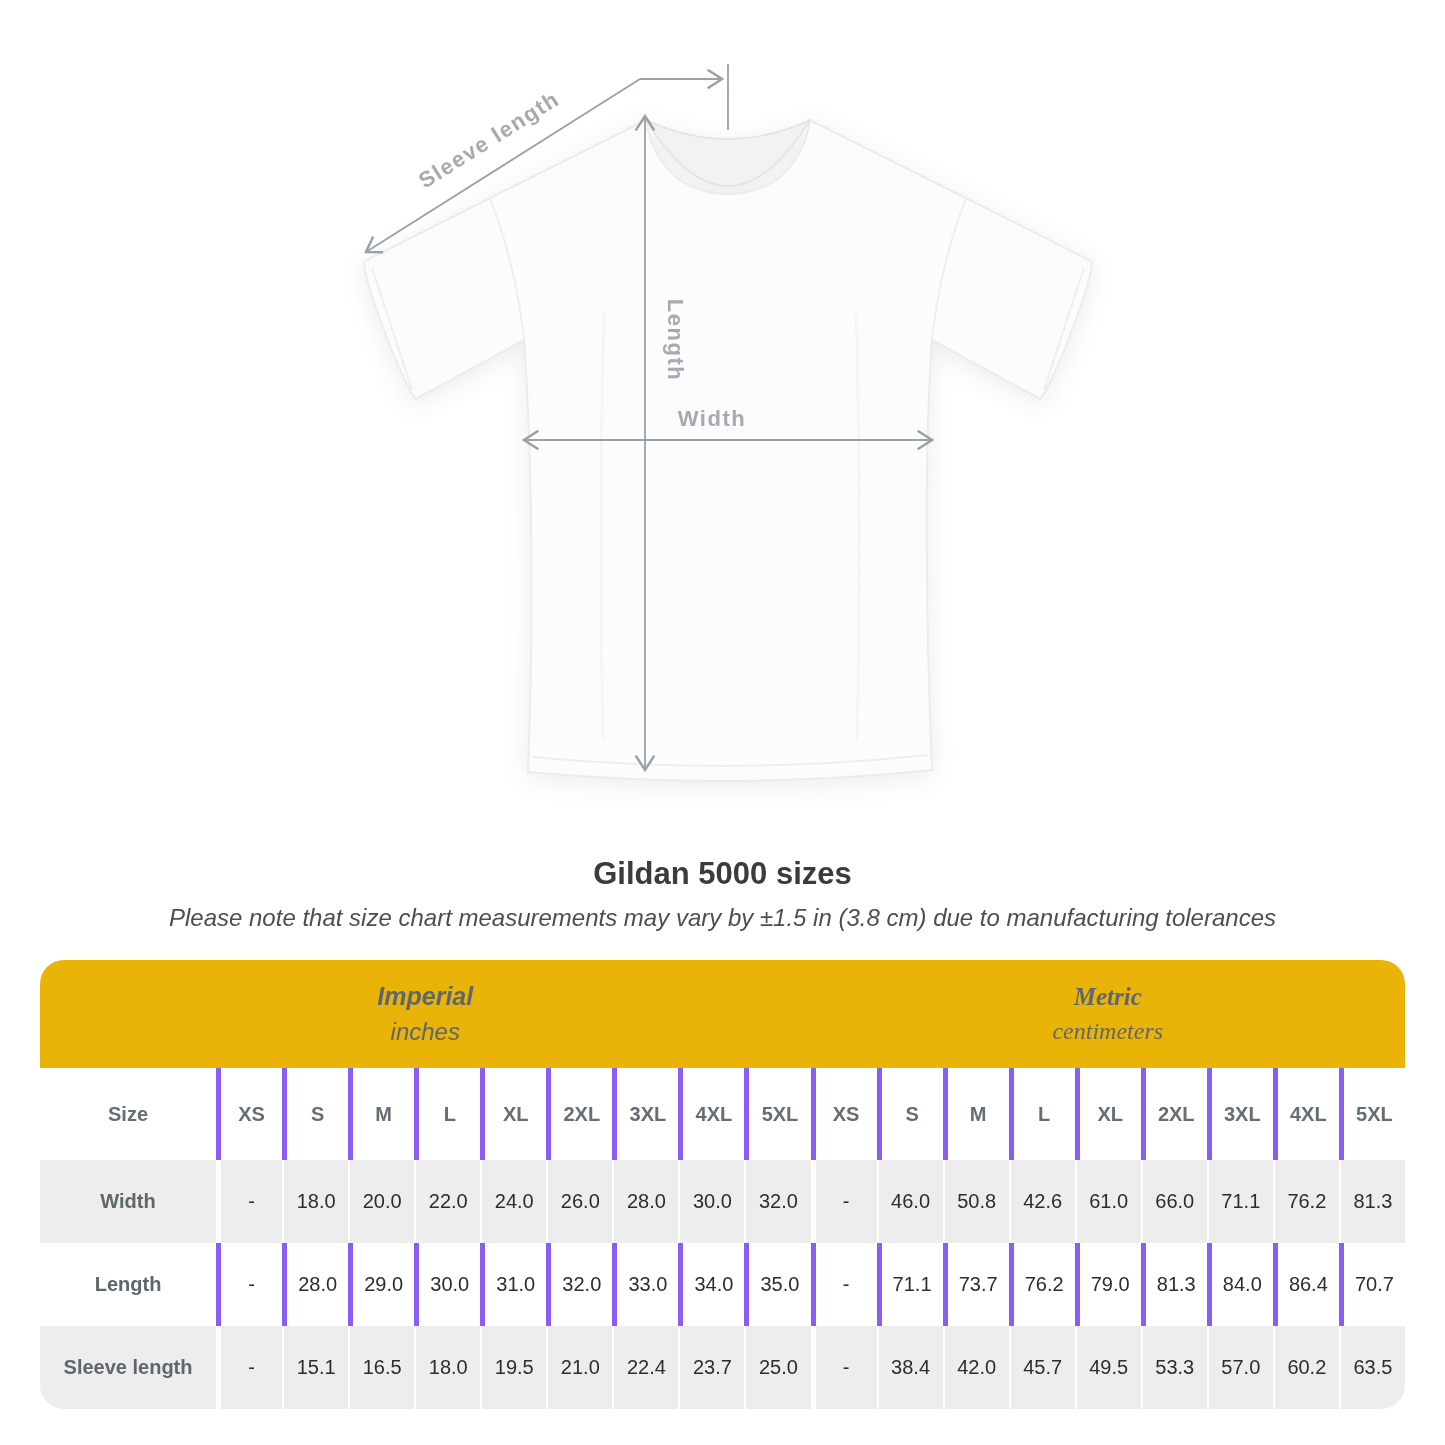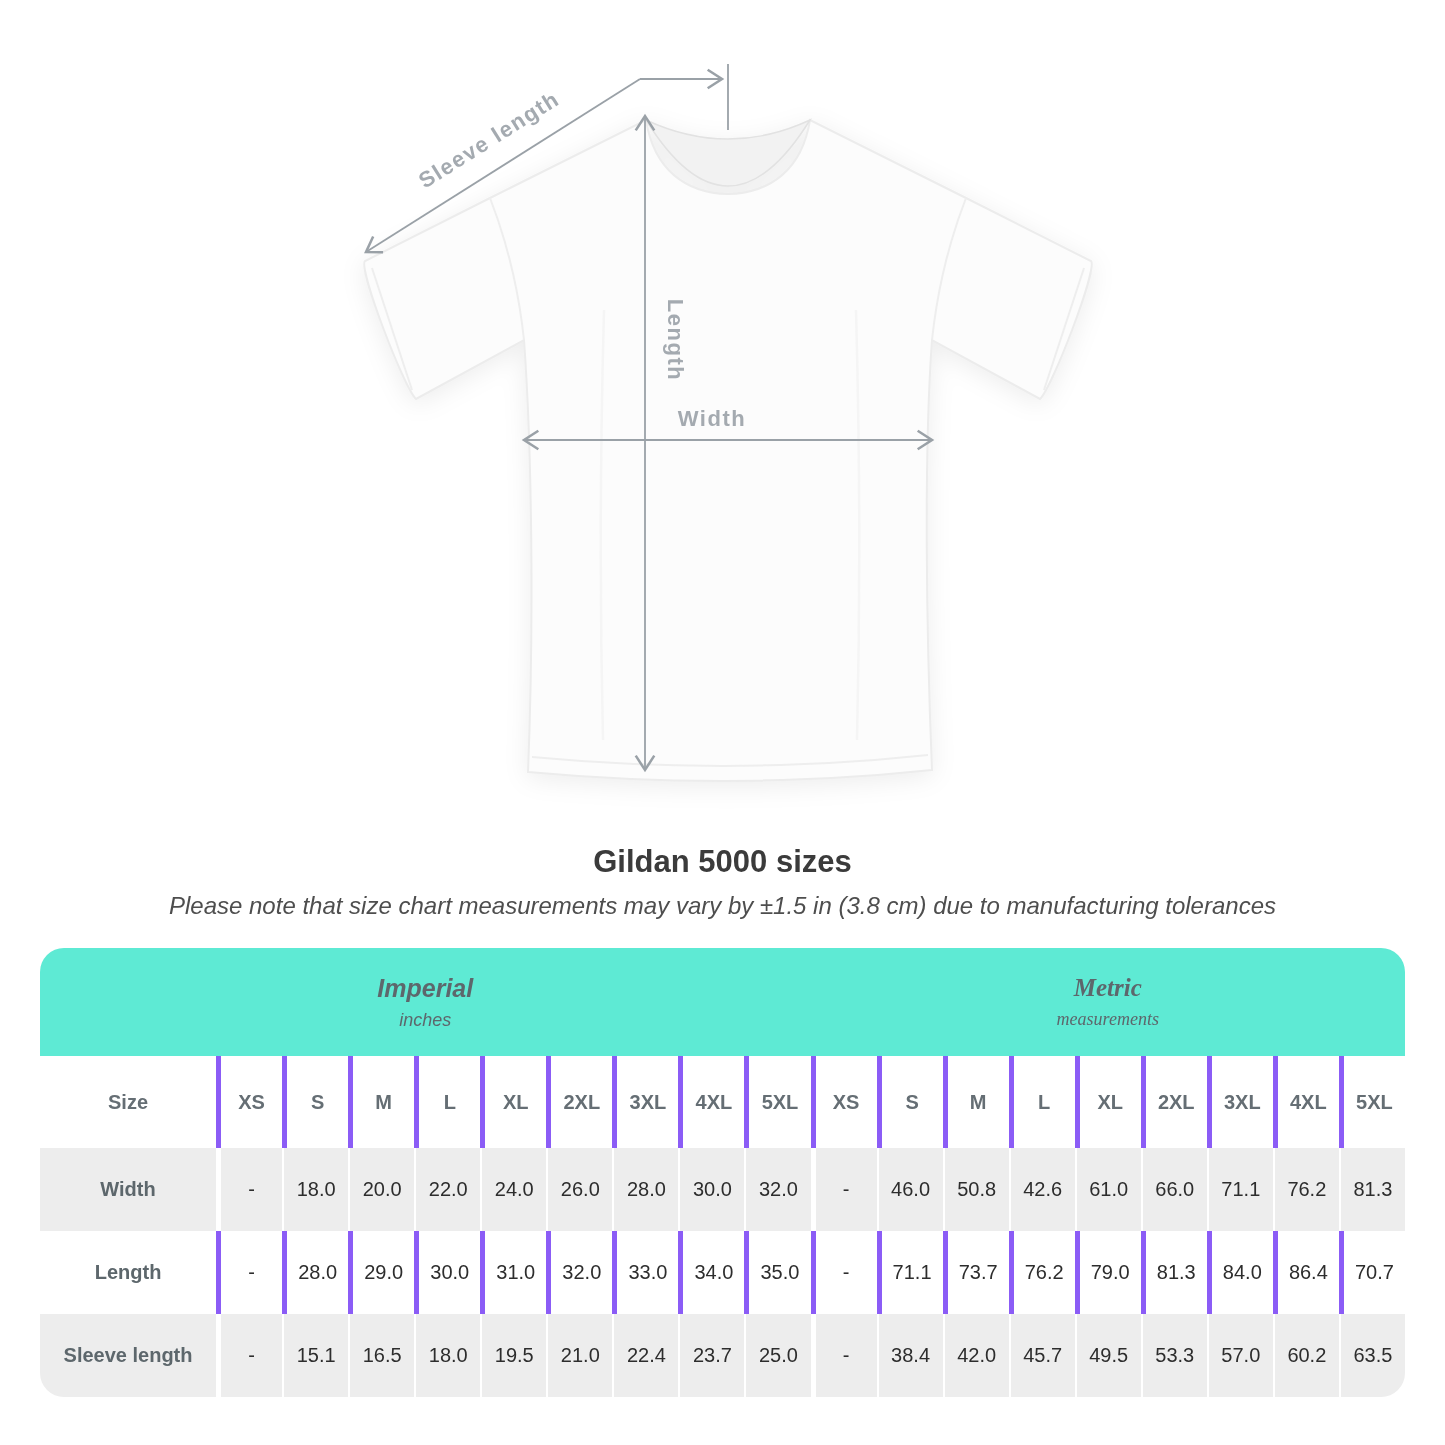--- a/index.html
+++ b/index.html
@@ -5,29 +5,29 @@
   html,body{margin:0;padding:0;background:#ffffff;}
   body{width:1445px;height:1445px;font-family:"Liberation Sans",sans-serif;overflow:hidden;}
   .diagram{display:block;width:1445px;height:838px;}
   .shirt-g{filter:drop-shadow(0 5px 12px rgba(0,0,0,0.07));}
   .shirt{fill:#fcfcfc;stroke:#ececec;stroke-width:2;}
   .collar{fill:#f2f2f2;stroke:#e2e2e2;stroke-width:1.5;}
   .seam{fill:none;stroke:#eeeeee;stroke-width:2;}
   .fold{fill:none;stroke:#f5f5f5;stroke-width:2.5;}
   .mline{stroke:#9aa1a7;stroke-width:1.8;fill:none;}
   .mlabel{fill:#a4aab0;font-weight:bold;font-size:22px;letter-spacing:1.5px;font-family:"Liberation Sans",sans-serif;}
-  .page-title{margin:6px 0 0;text-align:center;font-size:31px;font-weight:bold;color:#3b3b3b;}
+  .page-title{margin:18px 0 0;text-align:center;font-size:31px;font-weight:bold;color:#3b3b3b;}
   .note{margin:12px 0 0;text-align:center;font-size:24px;font-style:italic;color:#4e4e4e;}
   .size-table{margin:28px 40px 0;border-radius:24px;overflow:hidden;}
-  .band{display:flex;background:#5eead4;height:108px;}
+  .band{display:flex;background:#eab308;height:108px;}
   .band-cell{display:flex;flex-direction:column;justify-content:center;align-items:center;gap:7px;color:#5d676c;}
   .band-imperial{width:56.45%;}
   .band-metric{width:43.55%;font-family:Liberation Serif, serif;}
   .band-title{font-size:25px;font-weight:bold;font-style:italic;}
-  .band-sub{font-size:18px;font-style:italic;}
+  .band-sub{font-size:24px;font-style:italic;}
   table{width:100%;border-collapse:separate;border-spacing:0;table-layout:fixed;}
   col.c-lbl{width:12.9%;}
   col.c-d{width:4.8389%;}
   th,td{text-align:center;vertical-align:middle;padding:0;overflow:hidden;}
   tr.r-header{height:92px;}
   tr.r-data{height:83px;}
   .r-white th,.r-white td{background:#ffffff;border-left:5px solid #8b5cf6;}
   .r-gray th,.r-gray td{background:#ededed;border-left:2px solid #ffffff;}
   th.first,td.first{border-left:none !important;}
   th.sep,td.sep{border-left-width:5px;}
@@ -85,21 +85,21 @@
 <p class="note">Please note that size chart measurements may vary by ±1.5 in (3.8 cm) due to manufacturing tolerances</p>
 
 <div class="size-table">
   <div class="band">
     <div class="band-cell band-imperial">
       <div class="band-title">Imperial</div>
       <div class="band-sub">inches</div>
     </div>
     <div class="band-cell band-metric">
       <div class="band-title">Metric</div>
-      <div class="band-sub">measurements</div>
+      <div class="band-sub">centimeters</div>
     </div>
   </div>
 
   <table>
     <colgroup>
       <col class="c-lbl">
       <col class="c-d">
         <col class="c-d">
         <col class="c-d">
         <col class="c-d">

